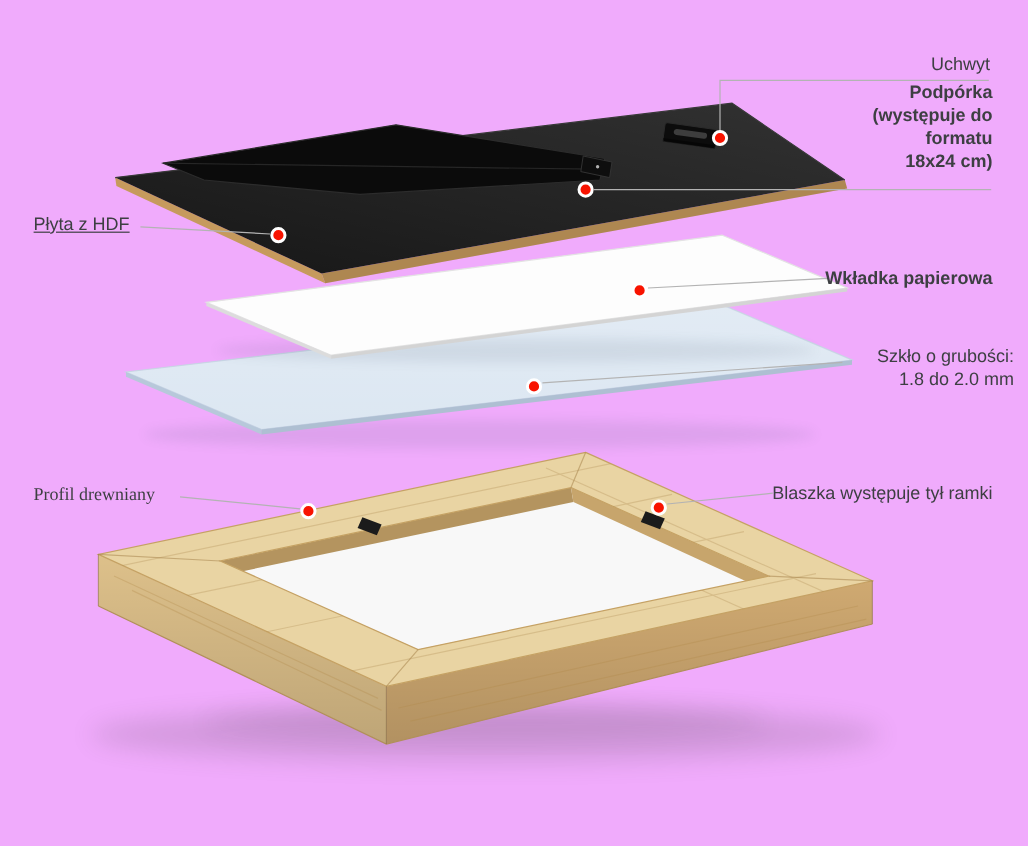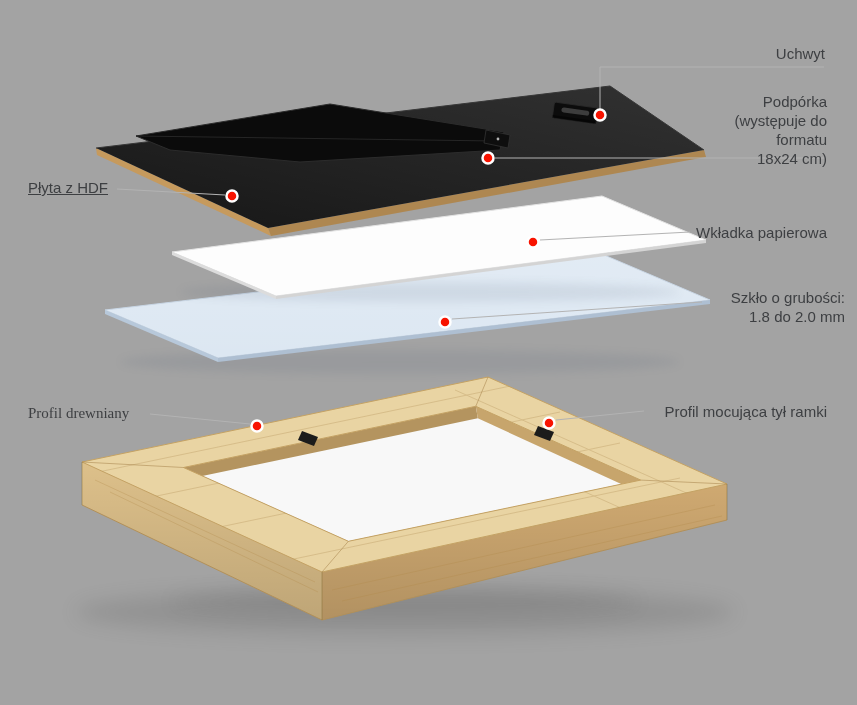--- a/index.html
+++ b/index.html
@@ -4,21 +4,21 @@
 <style>
   * { margin:0; padding:0; box-sizing:border-box; }
   html,body { background:#ffffff; }
   body {
     width:857px; height:705px;
     font-family:"Liberation Sans", sans-serif;
     position:relative;
   }
   .stage {
     position:relative; width:857px; height:705px;
-    background:#a3a3a3; overflow:hidden;padding-left:24px;
+    background:#f0abfc; overflow:hidden;padding-left:24px;
   }
   svg.scene { position:absolute; left:0; top:0; }
   .label {
     position:absolute;
     font-size:15px; line-height:19px;
     color:#3d3f42;
     white-space:pre-line;
   }
   .label.right { text-align:right; }
 </style>
@@ -154,28 +154,28 @@
       <circle cx="232" cy="196" r="5.5" fill="#f81300"></circle>
       <circle cx="533" cy="242" r="5.5" fill="#f81300"></circle>
       <circle cx="445" cy="322" r="5.5" fill="#f81300"></circle>
       <circle cx="257" cy="426" r="5.5" fill="#f81300"></circle>
       <circle cx="549" cy="423" r="5.5" fill="#f81300"></circle>
     </g>
   </svg>
 
   <div class="label right" style="right:32px; top:44px;">Uchwyt</div>
 
-  <div class="label right" style="right:30px; top:92px;">Podpórka
+  <div class="label right" style="right:30px; top:68px;font-weight:bold;">Podpórka
 (występuje do
 formatu
 18x24 cm)</div>
 
   <div class="label" style="left:28px; top:178px;text-decoration:underline;">Płyta z HDF</div>
 
-  <div class="label right" style="right:30px; top:223px;">Wkładka papierowa</div>
+  <div class="label right" style="right:30px; top:223px;font-weight:bold;">Wkładka papierowa</div>
 
   <div class="label right" style="right:12px; top:288px;">Szkło o grubości:
 1.8 do 2.0 mm</div>
 
   <div class="label" style="left:28px; top:404px;font-family:Liberation Serif, serif;">Profil drewniany</div>
 
-  <div class="label right" style="right:30px; top:402px;">Profil mocująca tył ramki</div>
+  <div class="label right" style="right:30px; top:402px;">Blaszka występuje tył ramki</div>
 </div>
 
 </body></html>

